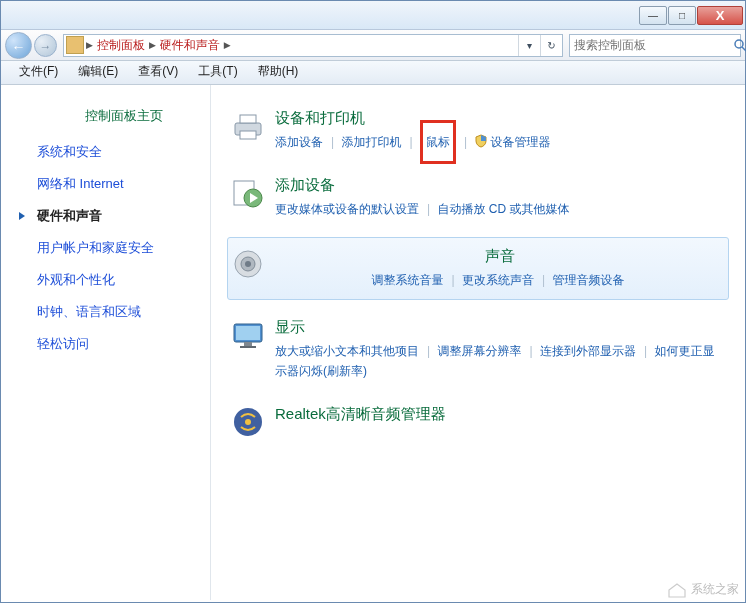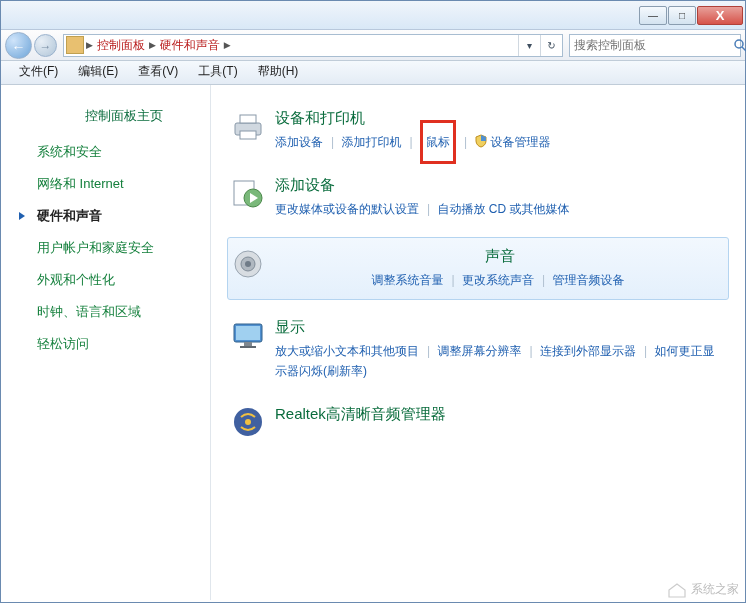--- a/index.html
+++ b/index.html
@@ -18,21 +18,21 @@
 .addr-spacer{flex:1;}
 .addr-btn{width:22px;height:21px;border-left:1px solid #d0d8e0;display:flex;align-items:center;justify-content:center;font-size:10px;color:#405060;}
 .search-wrap{width:172px;height:23px;border:1px solid #a8bdd1;background:#fff;display:flex;align-items:center;}
 .search-input{flex:1;border:none;outline:none;font-size:12px;padding:0 4px;color:#888;}
 .search-btn{width:24px;height:100%;display:flex;align-items:center;justify-content:center;}
 .menubar{height:24px;background:linear-gradient(#f5f9fd,#e4ecf5);border-bottom:1px solid #c0ccd8;display:flex;align-items:flex-start;padding:0 8px;gap:0;font-size:12px;color:#222;}
 .menubar span{padding:2px 10px;cursor:pointer;}
 .body-area{display:flex;height:calc(100% - 84px - 2px);}
 .sidebar{width:210px;border-right:1px solid #e0e6ec;padding:22px 0 0 36px;font-size:13px;}
 .sidebar .home{color:#0a6c3d;margin-bottom:18px;cursor:pointer;margin-left:48px;}
-.sidebar .item{color:#15803d;margin-bottom:14px;cursor:pointer;}
+.sidebar .item{color:#1d4ed8;margin-bottom:14px;cursor:pointer;}
 .sidebar .item.current{color:#222;font-weight:bold;position:relative;}
 .sidebar .item.current::before{content:"";position:absolute;left:-18px;top:5px;width:0;height:0;border-left:6px solid #2060b0;border-top:4px solid transparent;border-bottom:4px solid transparent;}
 .content{flex:1;padding:18px 16px 0 16px;overflow:auto;}
 .cat{display:flex;margin-bottom:12px;padding:6px 4px;border-radius:3px;}
 .cat.selected{background:linear-gradient(#f2f8fe,#e4f0fc);border:1px solid #b4d4f0;padding:9px 3px;text-align:center;}
 .cat-icon{width:34px;height:34px;margin-right:10px;flex-shrink:0;display:flex;align-items:center;justify-content:center;}
 .cat-body{flex:1;}
 .cat-title{color:#0a6c3d;font-size:15px;margin-bottom:4px;cursor:pointer;}
 .cat-links{font-size:12px;color:#2060b0;line-height:20px;}
 .cat-links a{color:#2060b0;text-decoration:none;cursor:pointer;margin-right:4px;}

